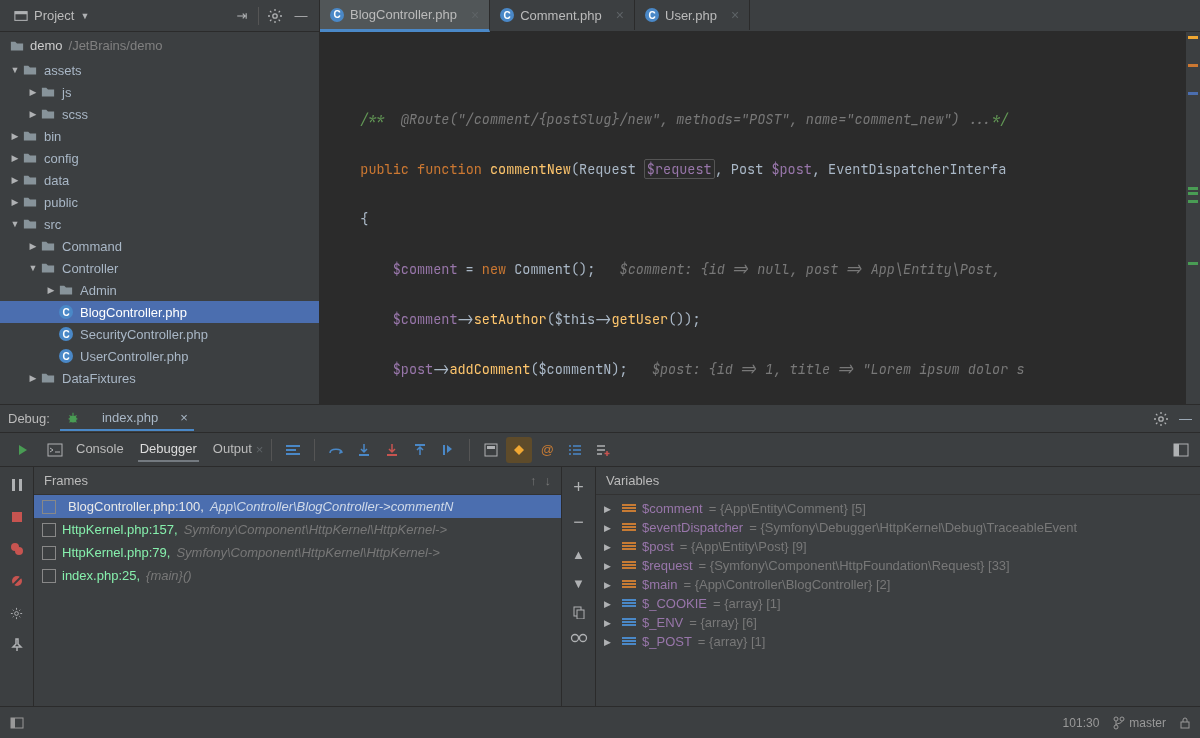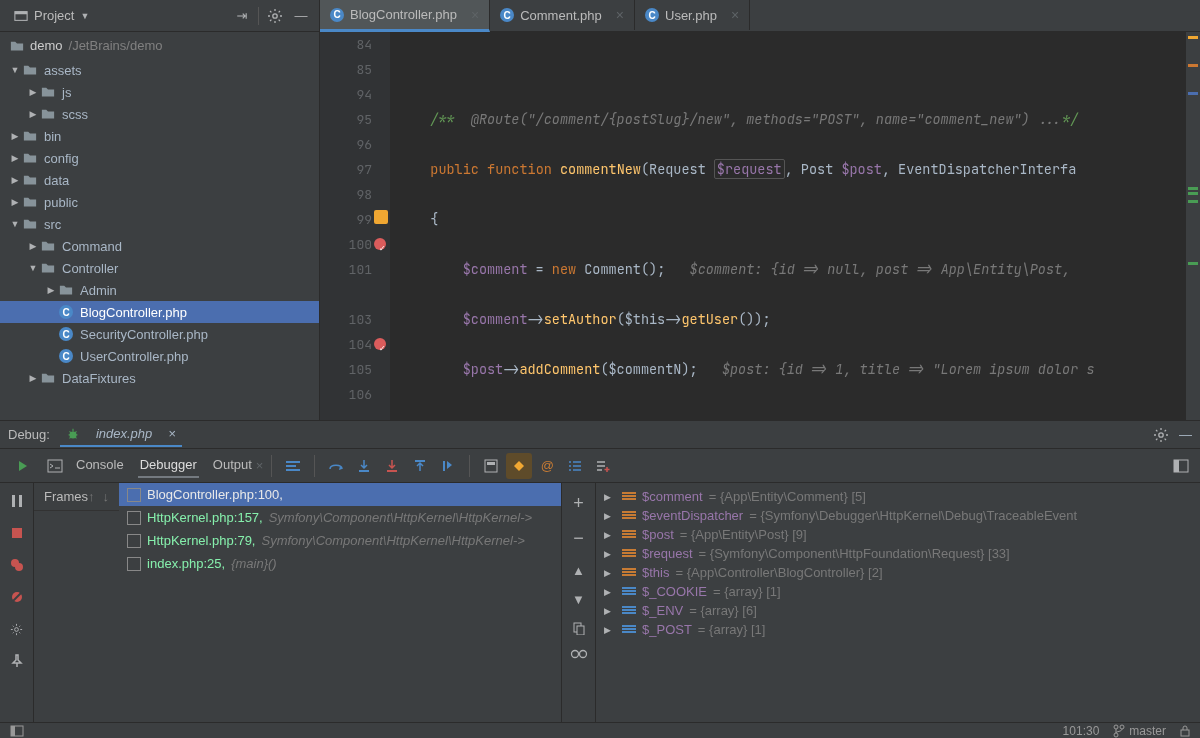--- a/index.html
+++ b/index.html
@@ -52,63 +52,63 @@
 .var { color: #9876aa; }
 .boxed { border:1px solid #555; padding:0 2px; border-radius:2px;}
 
 .scrollstrip { width:14px; background:#3c3f41; position:relative;}
 .scrollstrip .mark { position:absolute; left:2px; right:2px; height:3px;}
 
 
 .debug-panel { height: 302px; background: #3c3f41; border-top: 1px solid #2b2b2b; display:flex; flex-direction:column;}
 .debug-hdr { height: 28px; display:flex; align-items:center; padding: 0 8px; gap:10px; border-bottom:1px solid #2b2b2b;}
 .debug-hdr .lbl { color:#bbb;}
-.debug-hdr .dbg-tab { display:flex; align-items:center; gap:16px; padding:4px 6px;font-style:italic;}
+.debug-hdr .dbg-tab { display:flex; align-items:center; gap:22px; padding:4px 6px;}
 .debug-hdr .dbg-tab.act { border-bottom:2px solid #4a88c7;}
 .debug-hdr .bug-ic { width:14px; height:14px;}
 .debug-hdr .spacer { flex:1; }
 
 .debug-tool { height: 34px; display:flex; align-items:center; padding:0 6px; gap:2px; border-bottom:1px solid #2b2b2b;}
 .debug-tool .dl { width:34px; display:flex; justify-content:center;}
 .debug-tool .tbtn { width:26px; height:26px; display:flex; align-items:center; justify-content:center; cursor:pointer; color:#afb1b3;}
 .debug-tool .sub-tabs { display:flex; gap:12px; margin-left:4px;}
 .debug-tool .sub-tab { padding:4px 2px; color:#bbb; cursor:pointer;}
 .debug-tool .sub-tab.act { border-bottom:2px solid #747a80; color:#ddd;}
 .debug-tool .sep { width:1px; height:22px; background:#555; margin:0 6px;}
 
 .debug-body { flex:1; display:flex;}
 .debug-left { width:34px; border-right:1px solid #2b2b2b; display:flex; flex-direction:column; align-items:center; gap:12px; padding-top:8px;}
 .debug-left .lbtn { width:20px; height:20px; display:flex; align-items:center; justify-content:center; cursor:pointer;}
 
-.frames-pane { width:528px; border-right:1px solid #2b2b2b; display:flex; flex-direction:row;}
+.frames-pane { width:528px; border-right:1px solid #2b2b2b; display:flex; flex-direction:column;}
 .pane-hdr { height:28px; padding:0 10px; display:flex; align-items:center; color:#bbb; border-bottom:1px solid #323232; justify-content:space-between;}
 .pane-hdr .navbtns { display:flex; gap:8px; color:#787878;}
 .frames-list { flex:1; overflow:auto;}
 .frame-row { padding:4px 8px; display:flex; align-items:center; gap:6px; cursor:pointer; white-space:nowrap; overflow:hidden;}
 .frame-row.sel { background:#4b6eaf; color:#fff;}
 .frame-row .ficon { width:14px; height:14px; border:1px solid #888; display:inline-block;}
 .frame-row .loc { color:#86efac;}
-.frame-row.sel .loc { color:#e8e8e8;}
+.frame-row.sel .loc { color:#e8e8e8;margin-left:6px;}
 .frame-row .trace { color:#787878; font-style:italic;}
 .frame-row.sel .trace { color:#cfd9e8; }
 
 .vars-pane { flex:1; display:flex;}
 .vars-tool { width:34px; border-right:1px solid #2b2b2b; display:flex; flex-direction:column; align-items:center; gap:14px; padding-top:10px; color:#afb1b3;}
 .vars-main { flex:1; display:flex; flex-direction:column;}
 .vars-list { flex:1; overflow:auto; padding:4px 0;}
 .var-row { padding:2px 8px; display:flex; align-items:center; gap:6px; cursor:pointer;}
 .var-row .arr { width:12px; font-size:9px; color:#afb1b3;}
 .var-row .vicon { width:14px; height:10px; display:flex; flex-direction:column; gap:1px;}
 .var-row .vicon span{ height:2px; background:#c77b34;}
 .var-row .vicon.super span{ background:#4a88c7;}
 .var-row .vname { color:#9876aa;}
 .var-row .vval { color:#787878;}
 
 
-.statusbar { height:16px; background:#3c3f41; border-top:1px solid #2b2b2b; display:flex; align-items:center; padding:0 10px; gap:14px; color:#999; font-size:12px;}
+.statusbar { height:32px; background:#3c3f41; border-top:1px solid #2b2b2b; display:flex; align-items:center; padding:0 10px; gap:14px; color:#999; font-size:12px;}
 .statusbar .spacer { flex:1;}
 .statusbar .git { display:flex; gap:4px; align-items:center;}
 
 svg { display:block;}
 </style>
 </head>
 <body>
 
 <div class="root">
 
@@ -289,38 +289,20 @@
             <span>Comment.php</span>
             <span class="close">×</span>
           </div>
           <div class="tab">
             <span class="php-ic" style="width:14px;height:14px;border-radius:50%;background:#4a88c7;color:#fff;font-size:10px;display:flex;align-items:center;justify-content:center;font-weight:bold">C</span>
             <span>User.php</span>
             <span class="close">×</span>
           </div>
         </div>
       <div class="code-wrap">
-        <div class="gutter" id="gutter">
-          <div class="hint-bulb"></div>
-        <div class="ln">84</div>
-            <div class="ln">85</div>
-            <div class="ln">94</div>
-            <div class="ln">95</div>
-            <div class="ln">96</div>
-            <div class="ln">97</div>
-            <div class="ln">98</div>
-            <div class="ln">99</div>
-            <div class="ln bp check">100</div>
-            <div class="ln">101</div>
-            <div class="ln"></div>
-            <div class="ln">103</div>
-            <div class="ln bp check">104</div>
-            <div class="ln">105</div>
-            <div class="ln">106</div>
-          </div>
         <div class="code">
 <div class="row"></div>
 <div class="row">   <span class="cmt">/**  </span><span class="hint">@Route("/comment/{postSlug}/new", methods="POST", name="comment_new") ...</span><span class="cmt">*/</span></div>
 <div class="row">   <span class="kw">public</span> <span class="kw">function</span> <span class="fn">commentNew</span><span>(Request </span><span class="var boxed">$request</span><span>, Post </span><span class="var">$post</span><span>, EventDispatcherInterfa</span></div>
 <div class="row">   <span>{</span></div>
 <div class="row">       <span class="var">$comment</span><span> = </span><span class="kw">new</span><span> Comment();</span>   <span class="hint">$comment: {id =&gt; null, post =&gt; App\Entity\Post, </span></div>
 <div class="row">       <span class="var">$comment</span><span>-&gt;</span><span class="fn">setAuthor</span><span>($this-&gt;</span><span class="fn">getUser</span><span>());</span></div>
 <div class="row">       <span class="var">$post</span><span>-&gt;</span><span class="fn">addComment</span><span>($commentN);</span>   <span class="hint">$post: {id =&gt; 1, title =&gt; "Lorem ipsum dolor s</span></div>
 <div class="row"></div>
 
@@ -498,20 +480,21 @@
           <span>Frames</span>
           <div class="navbtns">
             <span>↑</span>
             <span>↓</span>
           </div>
         </div>
         <div class="frames-list" id="frames">
             <div class="frame-row sel">
               <span class="ficon"></span>
               <span class="loc">BlogController.php:100,</span> 
+              <span class="trace">App\Controller\BlogController-&gt;commentN</span>
             </div>
             <div class="frame-row">
               <span class="ficon"></span>
               <span class="loc">HttpKernel.php:157,</span> 
               <span class="trace">Symfony\Component\HttpKernel\HttpKernel-&gt;</span>
             </div>
             <div class="frame-row">
               <span class="ficon"></span>
               <span class="loc">HttpKernel.php:79,</span> 
               <span class="trace">Symfony\Component\HttpKernel\HttpKernel-&gt;</span>
@@ -538,20 +521,23 @@
             </span>
           <span>
               <svg width="18" height="10" viewBox="0 0 18 10">
                 <circle cx="5" cy="5" r="3.5" fill="none" stroke="#afb1b3" stroke-width="1.3"></circle>
                 <circle cx="13" cy="5" r="3.5" fill="none" stroke="#afb1b3" stroke-width="1.3"></circle>
                 <path d="M8.5 5h1" stroke="#afb1b3"></path>
               </svg>
             </span>
         </div>
         <div class="vars-main">
+          <div class="pane-hdr">
+              <span>Variables</span>
+            </div>
           <div class="vars-list" id="vars">
               <div class="var-row">
                 <span class="arr">▶</span>
                 <span class="vicon">
                   <span></span>
                   <span></span>
                   <span></span>
                 </span>
                 <span class="vname">$comment</span> 
                 <span class="vval">= {App\Entity\Comment} [5]</span>
@@ -586,21 +572,21 @@
                 <span class="vname">$request</span> 
                 <span class="vval">= {Symfony\Component\HttpFoundation\Request} [33]</span>
               </div>
               <div class="var-row">
                 <span class="arr">▶</span>
                 <span class="vicon">
                   <span></span>
                   <span></span>
                   <span></span>
                 </span>
-                <span class="vname">$this</span> 
+                <span class="vname">$main</span> 
                 <span class="vval">= {App\Controller\BlogController} [2]</span>
               </div>
               <div class="var-row">
                 <span class="arr">▶</span>
                 <span class="vicon super">
                   <span></span>
                   <span></span>
                   <span></span>
                 </span>
                 <span class="vname">$_COOKIE</span> 

